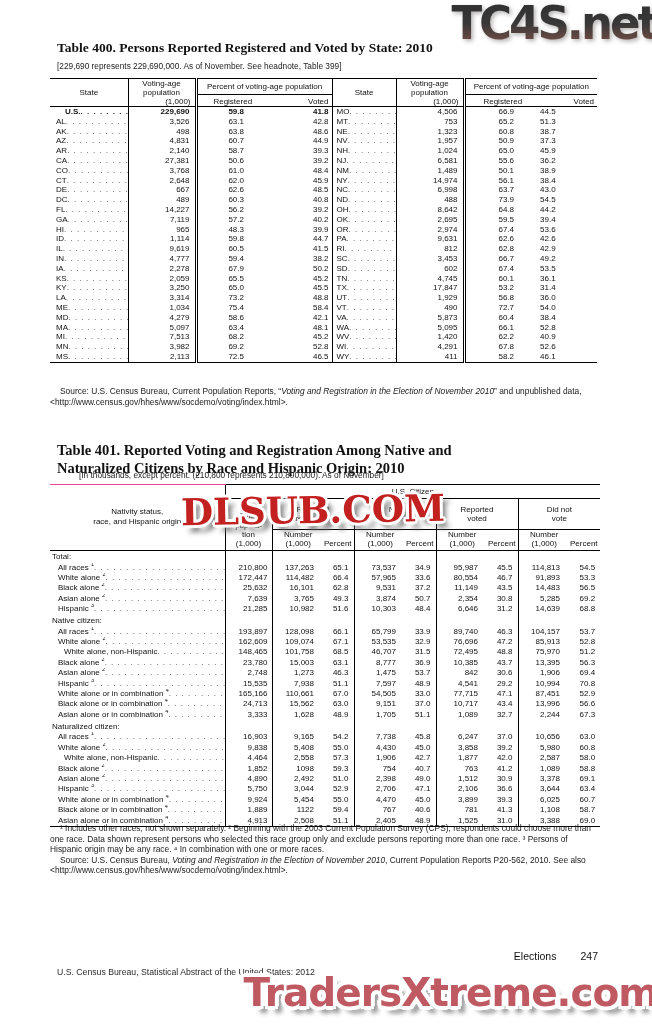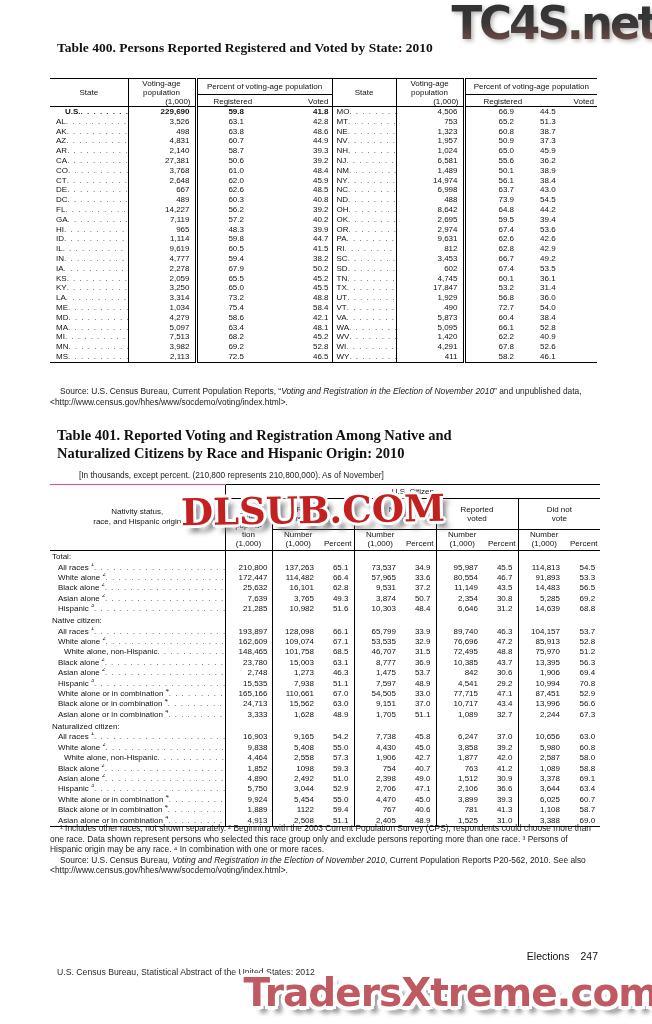--- a/index.html
+++ b/index.html
@@ -2,21 +2,21 @@
 <html><head>
 <meta charset="utf-8">
 <style>
   html,body{margin:0;padding:0;background:#fff;}
   .page{position:relative;width:652px;height:1024px;background:#fff;overflow:hidden;
         font-family:"Liberation Sans",sans-serif;color:#1a1a1a;}
   
   .t-title{position:absolute;left:57px;font-family:"Liberation Serif",serif;
            font-weight:bold;color:#111;}
   #title400{top:31px;font-size:13.5px;}
-  #title401{top:416px;font-size:14.5px;line-height:18px;width:560px;}
+  #title401{top:431px;font-size:14.5px;line-height:18px;width:560px;}
   .headnote{position:absolute;left:57px;font-size:8.3px;color:#222;}
   #headnote400{top:61px;}
   #headnote401{top:470px;margin-left:22px;}
   
   table{border-collapse:collapse;table-layout:fixed;font-size:8px;color:#111;}
   td,th{padding:0;font-weight:normal;vertical-align:bottom;overflow:hidden;}
   .bl{border-left:1px solid #000;}
   .dbl{border-left:3px double #000;}
   sup{font-size:5.5px;line-height:0;vertical-align:super;}
   .stubflex{display:flex;align-items:baseline;}
@@ -65,21 +65,21 @@
   #t401 .i1{padding-left:8px;}
   #t401 .i2{padding-left:14px;}
   #t401 .c-total{text-align:right;padding-right:4px;}
   #t401 .c-num{text-align:right;padding-right:10px;}
   #t401 .c-pct{text-align:right;padding-right:5px;}
   #footnotes{position:absolute;left:50px;top:823px;width:552px;font-size:8.4px;
              line-height:10.5px;color:#1a1a1a;}
   #footnotes p{margin:0;text-indent:10px;}
   
   #pagenum{position:absolute;top:950px;right:54px;font-size:10.5px;color:#111;}
-  #pagenum .pn{margin-left:11px;}
+  #pagenum .pn{margin-left:24px;}
   #pagesrc{position:absolute;top:967px;left:57px;font-size:8.7px;color:#2b2b2b;}
   
   .wm{position:absolute;white-space:nowrap;pointer-events:none;}
   #wm-top{top:-4px;right:-4px;font-family:"DejaVu Sans",sans-serif;font-weight:bold;
           font-size:45px;letter-spacing:-3px;transform:scaleY(1.04);
           background:linear-gradient(180deg,#2f2f2f 0%,#383838 52%,#6b4a44 82%,#93655a 100%);
           -webkit-background-clip:text;background-clip:text;color:transparent;
           filter:drop-shadow(2px 2px 2px rgba(50,40,38,.35));}
   #wm-mid{top:488px;left:181px;font-family:"DejaVu Serif",serif;font-weight:bold;
           font-size:37px;letter-spacing:0px;color:#c32020;transform:rotate(-1deg);
@@ -91,20 +91,21 @@
           text-shadow:-3px -3px 0 #fff,3px -3px 0 #fff,-3px 3px 0 #fff,3px 3px 0 #fff,
                       -4px 0 0 #fff,4px 0 0 #fff,0 -4px 0 #fff,0 4px 0 #fff,
                       7px 7px 4px rgba(125,125,125,.8);}
 </style>
 </head>
 <body>
 
 <div class="page">
 
   <h1 class="t-title" id="title400">Table 400. Persons Reported Registered and Voted by State: 2010</h1>
+  <div class="headnote" id="headnote400">[229,690 represents 229,690,000. As of November. See headnote, Table 399]</div>
 
   <table id="t400">
     <colgroup>
       <col style="width:78px">
         <col style="width:68px">
         <col style="width:72px">
         <col style="width:64px">
       <col style="width:64px">
         <col style="width:68px">
         <col style="width:76px">

